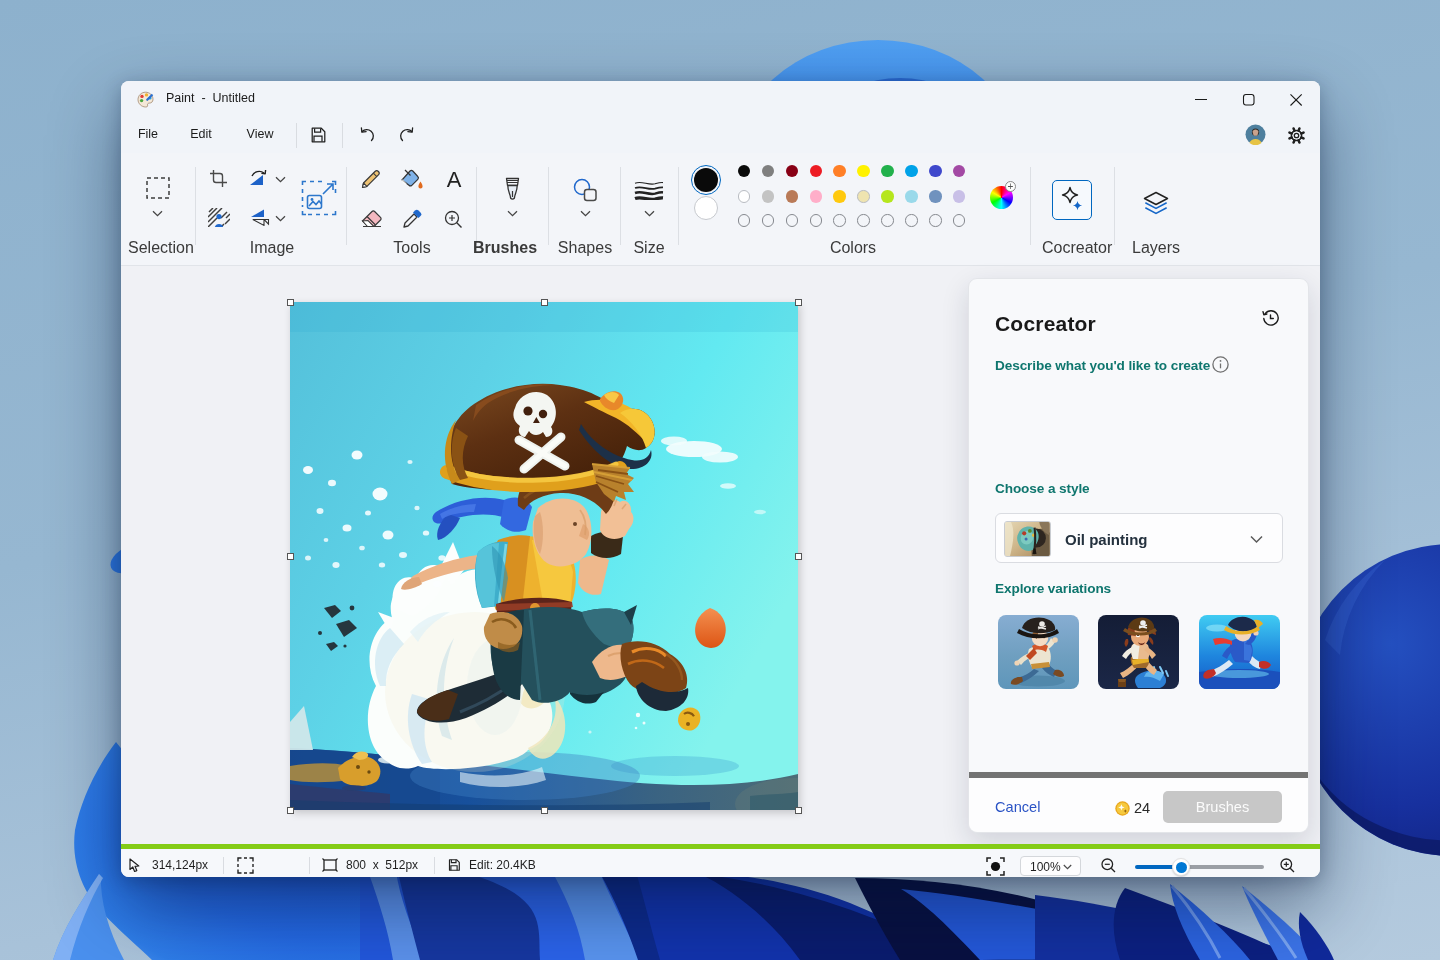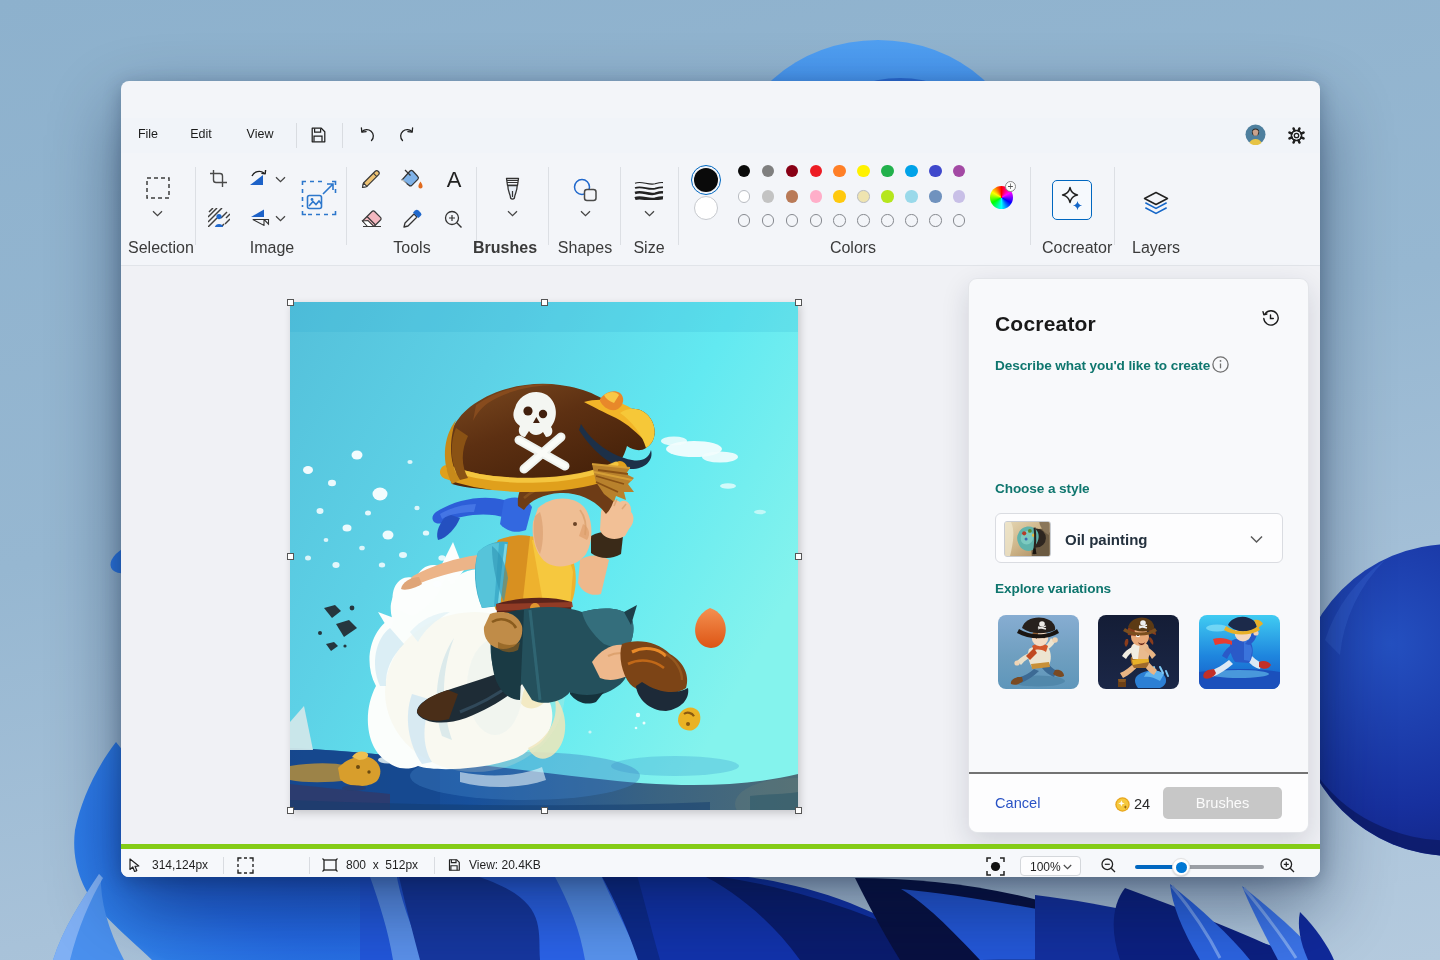--- a/index.html
+++ b/index.html
@@ -24,21 +24,21 @@
 
 #work { position:absolute; left:0; top:185px; width:100%; height:578px; background:#f0f1f5; }
 #canvas { position:absolute; left:169px; top:36px; width:508px; height:508px; box-shadow:2px 3px 8px rgba(0,0,0,.18); }
 .handle { position:absolute; width:7px; height:7px; background:#fff; border:1.4px solid #555; }
 
 #panel { position:absolute; left:847px; top:12px; width:341px; height:555px; background:#f8f9fb; border:1px solid #e3e5e9; border-radius:9px; box-shadow:0 10px 28px rgba(20,30,60,.14); }
 #panel h1 { position:absolute; left:26px; top:33px; font-size:21px; font-weight:bold; color:#191919; letter-spacing:.2px; }
 .plabel { position:absolute; left:26px; font-size:13.6px; font-weight:bold; color:#0f766e; letter-spacing:-.1px; }
 #prompt { position:absolute; left:25.5px; top:106px; width:284px; height:78px; background:#fdfdfe; border:1px solid #e0e2e6; border-bottom-color:#cfd2d7; border-radius:7px; font-size:14.2px; color:#1c1c1c; line-height:20.4px; padding:6px 0 0 12px; white-space:nowrap; letter-spacing:-.15px; overflow:hidden; }
 #styledrop { position:absolute; left:26px; top:234px; width:288px; height:50px; background:#fdfdfe; border:1px solid #dadce1; border-radius:6px; }
-#footer { position:absolute; left:0; bottom:0; width:100%; height:60px; background:#fdfdfe; border-top:2px solid #737373; border-radius:0 0 9px 9px; }
+#footer { position:absolute; left:0; bottom:0; width:100%; height:60px; background:#fdfdfe; border-top:6px solid #737373; border-radius:0 0 9px 9px; }
 #cancel { position:absolute; left:26px; top:21px; font-size:14.6px; color:#2a53c5; }
 #createbtn { position:absolute; right:26px; top:13px; width:119px; height:32px; background:#c7c7c7; border-radius:5px; color:#fbfbfb; font-size:14.6px; text-align:center; line-height:32px; }
 .thumb { position:absolute; top:336px; width:81px; height:74px; border-radius:8px; overflow:hidden; }
 
 #status { position:absolute; left:0; bottom:0; width:100%; height:33px; background:#f6f8fb; border-top:5px solid #84cc16; font-size:12px; color:#1f1f1f; }
 .sitem { position:absolute; top:0; height:32px; display:flex; align-items:center; gap:7px; }
 .sdiv { position:absolute; top:8px; height:17px; width:1px; background:#d9dce1; }
 </style>
 </head>
 <body>
@@ -102,20 +102,40 @@
   <path d="M1125,888 C1180,908 1250,935 1300,960 L1120,960 C1110,930 1112,905 1125,888 Z" fill="#0c2080"></path>
   <path d="M1170,884 C1200,908 1230,935 1250,960 L1200,960 C1182,930 1172,905 1170,884 Z" fill="#2c64e0"></path>
   <path d="M1172,886 C1190,908 1208,934 1220,958" stroke="#7fa8f2" stroke-width="3" fill="none" opacity=".8"></path>
   <path d="M1242,886 C1272,910 1302,936 1322,960 L1278,960 C1262,930 1250,906 1242,886 Z" fill="#3c74e8"></path>
   <path d="M1244,888 C1262,910 1282,936 1296,958" stroke="#8ab2f4" stroke-width="3" fill="none" opacity=".8"></path>
   <path d="M1300,912 C1316,928 1328,946 1334,960 L1308,960 C1300,942 1297,926 1300,912 Z" fill="#10299a"></path>
 </svg>
 
 <div id="win">
 
+  <div id="titlebar">
+    <svg class="ticon" width="17" height="17" viewBox="0 0 17 17">
+      <path d="M8.5,1.2 C12.6,1.2 16,4.3 16,8.2 C16,11 14.2,12.1 12.3,12.1 C10.9,12.1 10.3,13 10.6,14.2 C10.9,15.4 10,16 8.7,16 C4.6,16 1,12.7 1,8.6 C1,4.5 4.4,1.2 8.5,1.2 Z" fill="#f4e8d8" stroke="#8a6a4a" stroke-width=".6"></path>
+      <circle cx="5" cy="5.4" r="1.7" fill="#e23c34"></circle>
+      <circle cx="9.5" cy="3.9" r="1.7" fill="#f2b232"></circle>
+      <circle cx="4.6" cy="9.6" r="1.7" fill="#4aa83e"></circle>
+      <circle cx="13" cy="7" r="1.6" fill="#28a0e0"></circle>
+      <path d="M9.2,8.2 L14.8,2.8 L16.2,4.2 L10.8,9.8 C10,10.4 9,9.2 9.2,8.2 Z" fill="#2a6fd0"></path>
+    </svg>
+    <div class="ttext">Paint&nbsp; -&nbsp; Untitled</div>
+    <svg class="capbtn" style="right:96px" viewBox="0 0 46 37">
+          <line x1="17" y1="18.5" x2="29" y2="18.5" stroke="#1b1b1b" stroke-width="1.1"></line>
+        </svg>
+    <svg class="capbtn" style="right:48px" viewBox="0 0 46 37">
+          <rect x="17.5" y="13.5" width="10.5" height="10.5" rx="2.4" fill="none" stroke="#1b1b1b" stroke-width="1.1"></rect>
+        </svg>
+    <svg class="capbtn" style="right:1px" viewBox="0 0 46 37">
+          <path d="M17.5,13.3 L28.7,24.5 M28.7,13.3 L17.5,24.5" stroke="#1b1b1b" stroke-width="1.1"></path>
+        </svg>
+  </div>
 
   <div id="menubar">
     <div class="menuitem" style="left:8px; width:38px; text-align:center;">File</div>
     <div class="menuitem" style="left:61px; width:38px; text-align:center;">Edit</div>
     <div class="menuitem" style="left:120px; width:38px; text-align:center;">View</div>
     <div class="vdiv" style="left:175px; top:5px; height:25px;"></div>
     <svg style="position:absolute; left:188px; top:8px;" width="18" height="18" viewBox="0 0 18 18">
       <path d="M3.2,2.2 h9.1 l3.5,3.5 v10.1 h-12.6 z" fill="none" stroke="#1f1f1f" stroke-width="1.25" stroke-linejoin="round"></path>
       <path d="M5.6,2.4 v3.6 h6 v-3.6 M5,15.6 v-5.6 h8 v5.6" fill="none" stroke="#1f1f1f" stroke-width="1.25"></path>
     </svg>
@@ -721,21 +741,21 @@
     <svg style="position:absolute; left:201px; top:9px;" width="16" height="14" viewBox="0 0 16 14">
       <rect x="2" y="2" width="12" height="10" fill="none" stroke="#222" stroke-width="1.3"></rect>
       <path d="M2,2 l-1.5,-1.5 M14,2 l1.5,-1.5 M2,12 l-1.5,1.5 M14,12 l1.5,1.5" stroke="#222" stroke-width="1.1"></path>
     </svg>
     <div class="sitem" style="left:225px;">800&nbsp; x&nbsp; 512px</div>
     <div class="sdiv" style="left:313px;"></div>
     <svg style="position:absolute; left:326px; top:9px;" width="14" height="14" viewBox="0 0 18 18">
       <path d="M3.2,2.2 h9.1 l3.5,3.5 v10.1 h-12.6 z" fill="none" stroke="#222" stroke-width="1.5" stroke-linejoin="round"></path>
       <path d="M5.6,2.4 v3.6 h6 v-3.6 M5,15.6 v-5.6 h8 v5.6" fill="none" stroke="#222" stroke-width="1.5"></path>
     </svg>
-    <div class="sitem" style="left:348px;">View: 20.4KB</div>
+    <div class="sitem" style="left:348px;">Edit: 20.4KB</div>
     <svg style="position:absolute; left:865px; top:8px;" width="19" height="19" viewBox="0 0 19 19">
       <g stroke="#222" stroke-width="1.5" fill="none">
         <path d="M1,5 v-4 h4 M14,1 h4 v4 M18,14 v4 h-4 M5,18 h-4 v-4"></path>
       </g>
       <circle cx="9.5" cy="9.5" r="4.6" fill="#111"></circle>
     </svg>
     <div style="position:absolute; left:899px; top:6.5px; width:61px; height:20px; background:#fdfdfe; border:1px solid #d4d7db; border-radius:4px;">
       <div style="position:absolute; left:9px; top:3px; font-size:12px; color:#1f1f1f;">100%</div>
       <svg style="position:absolute; right:8px; top:7px;" width="9" height="6" viewBox="0 0 9 6">
             <path d="M0.8,1 L4.5,4.7 L8.2,1" fill="none" stroke="#4a4a4a" stroke-width="1.2"></path>

